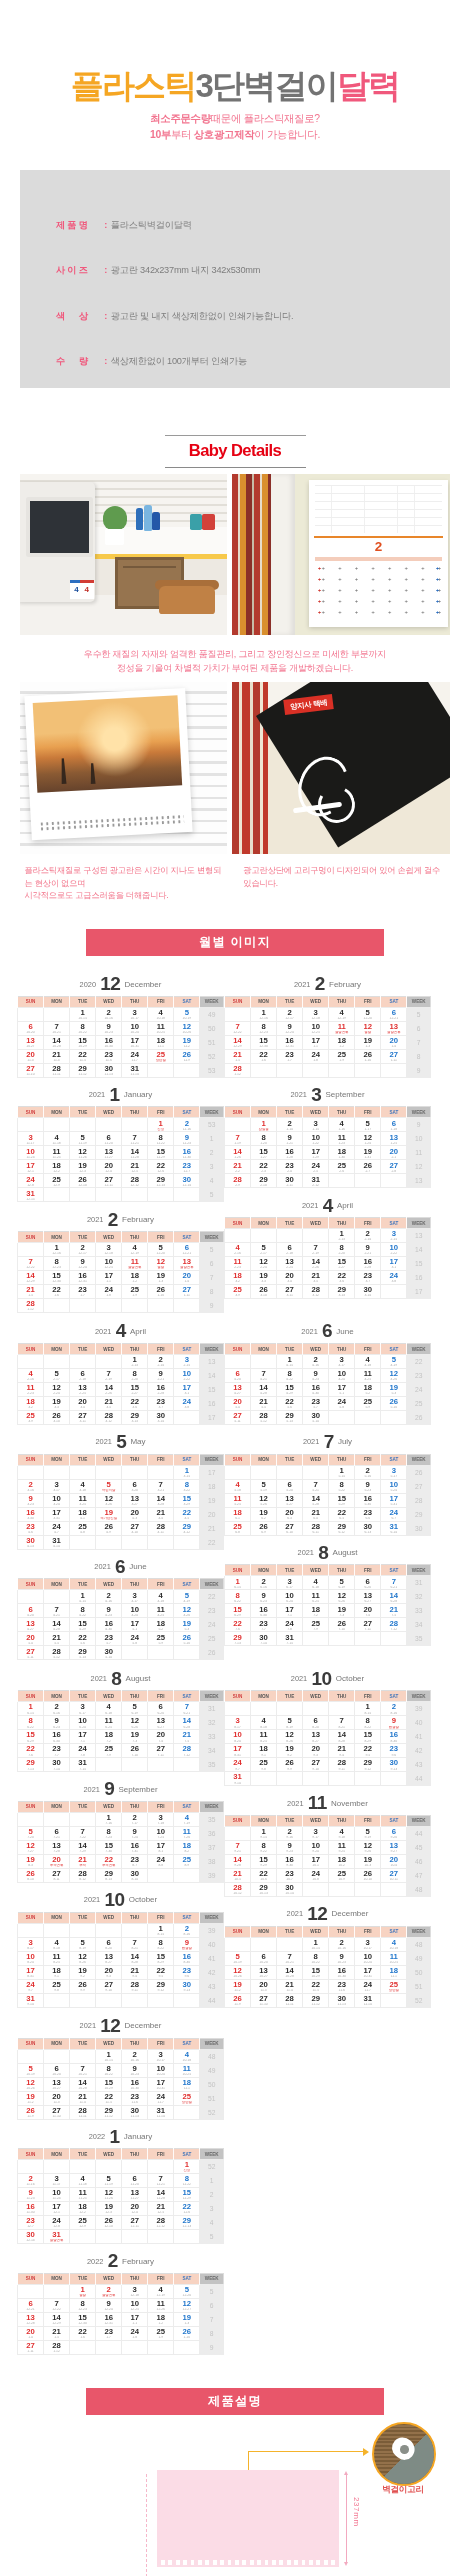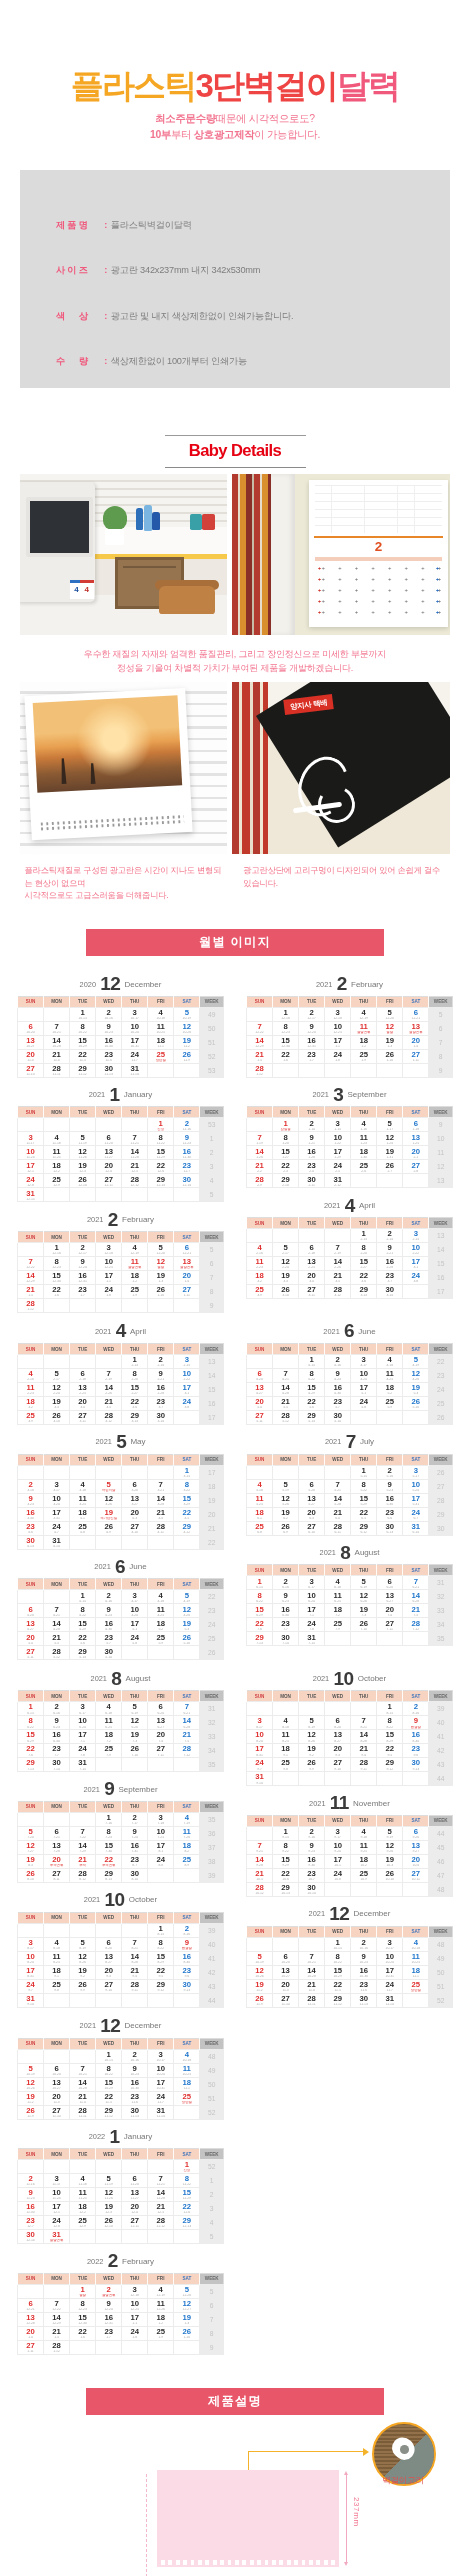--- a/index.html
+++ b/index.html
@@ -107,21 +107,21 @@
   .captions{display:flex;margin:9.8px 24.5px 0;color:#F27389;font-size:8.3px;line-height:1.55;letter-spacing:-0.2px;}
   .captions .cl{flex:0 0 47%;white-space:pre-line;}
   .captions .cr{flex:1;padding-left:21px;}
 
   
   .bar{width:298px;margin:27px auto 0;background:#E8566A;color:#fff;text-align:center;
        font-size:12.3px;font-weight:bold;padding:4.9px 0;letter-spacing:1.2px;}
 
   
   .cal-groups{margin-top:16px;}
-  .cal-group{display:flex;justify-content:space-between;padding:0 17px;}
+  .cal-group{display:flex;justify-content:flex-start;padding:0 17px;}
   .cal-sheet{width:207px;}
   .cal-month{margin-bottom:6.1px;}
   .cal-head{text-align:center;margin:1.2px 0 0.6px;}
   .cal-head .cy{font-size:7.4px;color:#777;margin-right:4.3px;vertical-align:3.7px;}
   .cal-head .cm{font-size:19px;font-weight:bold;color:#3b3b3b;letter-spacing:-0.6px;}
   .cal-head .cn{font-size:8px;color:#777;margin-left:4.3px;vertical-align:3.7px;}
   table.cal-table{width:100%;border-collapse:collapse;table-layout:fixed;border:0.6px solid #ddd;background:#fff;}
   .cal-table th{background:#F7D3C2;font-size:4.6px;color:#555;height:8px;font-weight:bold;
       border-left:0.6px solid rgba(255,255,255,.9);letter-spacing:0;}
   .cal-table th.th-sun{color:#D04040;}
@@ -154,31 +154,31 @@
   .yline-v{position:absolute;left:248px;top:29px;height:19.6px;border-left:1.2px solid #F5B32B;}
   .yline-h{position:absolute;left:248px;top:29px;width:117px;border-top:1.2px solid #F5B32B;}
   .yarrow{position:absolute;left:363px;top:26px;border:4.3px solid transparent;border-left:6.7px solid #F5B32B;}
   .hook-circle{position:absolute;left:372px;top:0;width:64px;height:64px;border-radius:50%;
      border:2.5px solid #F5A623;overflow:hidden;box-sizing:border-box;
      background:repeating-linear-gradient(0deg,#7a5c38 0 1.8px,#93714a 1.8px 3.7px);}
   .hook-plate{position:absolute;inset:0;background:linear-gradient(135deg,transparent 52%,#7E8B85 52%);}
   .hook-body{position:absolute;left:18.4px;top:13.5px;width:23px;height:21px;background:#fff;
      border-radius:50% 50% 45% 45%;transform:rotate(40deg);}
   .hook-hole{position:absolute;left:26px;top:21px;width:8.6px;height:8.6px;border-radius:50%;background:#8a8f89;}
-  .hook-label{position:absolute;left:359px;top:53px;width:88px;text-align:center;color:#E05050;font-size:8.6px;font-weight:normal;letter-spacing:-0.3px;}
+  .hook-label{position:absolute;left:359px;top:62px;width:88px;text-align:center;color:#E05050;font-size:8.6px;font-weight:bold;letter-spacing:-0.3px;}
   .dashv{position:absolute;left:146px;top:52px;height:343px;border-left:1.2px dashed #F6B7CA;}
 </style>
 </head>
 <body>
 
 <div class="page">
 
-  <h1 class="title" id="title"><span style="color: rgb(245, 166, 35);">플라스틱</span><span style="color: #ef4444;">3단벽걸이</span><span style="color: rgb(240, 88, 124);">달력</span></h1>
+  <h1 class="title" id="title"><span style="color: rgb(245, 166, 35);">플라스틱</span><span style="color: #737373;">3단벽걸이</span><span style="color: rgb(240, 88, 124);">달력</span></h1>
   <div class="leads" id="leads">
-      <div><b>최소주문수량</b><span>때문에 시각적으로도?</span></div>
+      <div><b>최소주문수량</b><span>때문에 플라스틱재질로?</span></div>
       <div><b>10부</b><span>부터 </span><b>상호광고제작</b><span>이 가능합니다.</span></div>
     </div>
 
   <div class="specs" id="specs">
       <div class="spec-row"><span class="spec-label">제 품 명</span><span class="spec-colon">:</span><span class="spec-value">플라스틱벽걸이달력</span></div>
       <div class="spec-row"><span class="spec-label">사 이 즈</span><span class="spec-colon">:</span><span class="spec-value">광고란 342x237mm 내지 342x530mm</span></div>
       <div class="spec-row"><span class="spec-label">색      상</span><span class="spec-colon">:</span><span class="spec-value">광고란 및 내지 색상제한없이 인쇄가능합니다.</span></div>
       <div class="spec-row"><span class="spec-label">수      량</span><span class="spec-colon">:</span><span class="spec-value">색상제한없이 100개부터 인쇄가능</span></div>
     </div>
 

